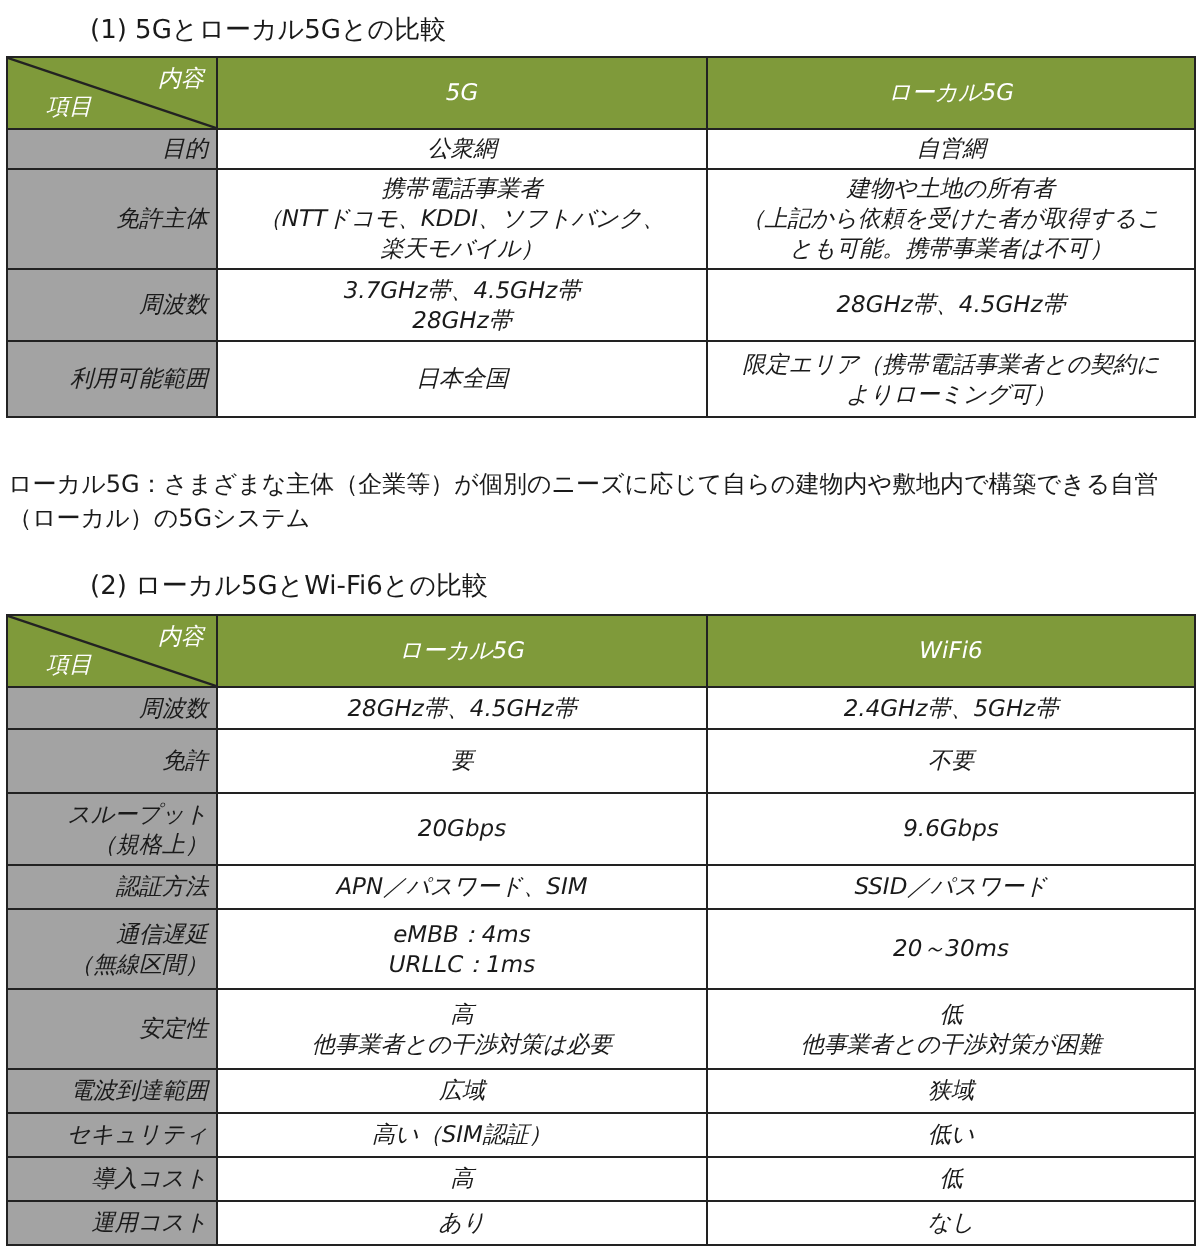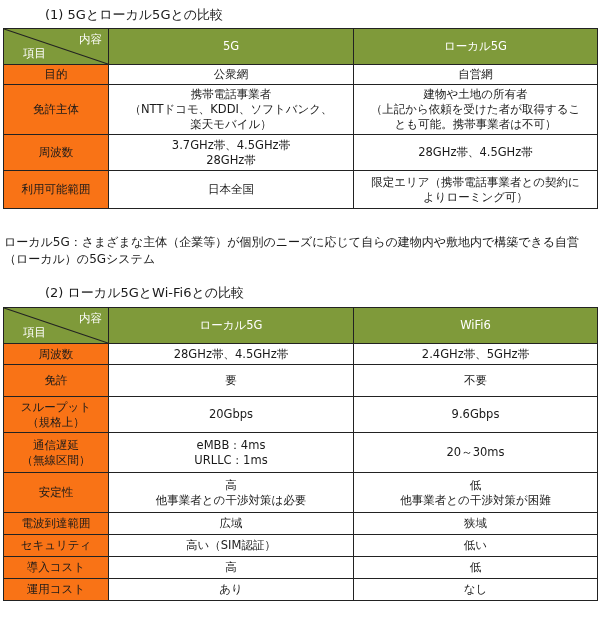--- a/index.html
+++ b/index.html
@@ -1,21 +1,21 @@
 <!DOCTYPE html>
 <html><head>
 <meta charset="utf-8">
 <style>
   body { margin:0; background:#fff; width:600px; height:629px; overflow:hidden;
          font-family:"DejaVu Sans", sans-serif; color:#1a1a1a; font-size:11.5px; }
   .sec-title { position:absolute; left:5px; font-size:13px;margin-left:40px; }
-  table { position:absolute; left:3px; width:594px; border-collapse:collapse; table-layout:fixed; }
+  table { position:absolute; left:3px; width:594px; border-collapse:collapse; table-layout:fixed;font-style:italic; }
   td, th { border:1.5px solid #222; padding:0 4px; line-height:15px; }
   th { background:#7f9a3a; color:#fff; font-weight:normal; text-align:center; }
-  td.k { background:#f97316; text-align:center; }
+  td.k { background:#a3a3a3; text-align:right; }
   td.v { text-align:center; }
   th.corner { position:relative; padding:0; }
   th.corner svg { position:absolute; left:0; top:0; width:100%; height:100%; }
   th.corner .tr { position:absolute; right:6px; top:3px; }
   th.corner .bl { position:absolute; left:19px; bottom:3px; }
   .note { position:absolute; left:4px; top:234px; width:596px; line-height:17px; font-size:12px; }
 </style>
 </head>
 <body>
 
@@ -99,20 +99,25 @@
     <td class="k">免許</td>
     <td class="v">要</td>
     <td class="v">不要</td>
   </tr>
   <tr style="height:36px">
     <td class="k" style="white-space:pre-line">スループット
 （規格上）</td>
     <td class="v">20Gbps</td>
     <td class="v">9.6Gbps</td>
   </tr>
+  <tr style="height:22px">
+    <td class="k">認証方法</td>
+    <td class="v">APN／パスワード、SIM</td>
+    <td class="v">SSID／パスワード</td>
+  </tr>
   <tr style="height:40px">
     <td class="k" style="white-space:pre-line">通信遅延
 （無線区間）</td>
     <td class="v" style="white-space:pre-line">eMBB：4ms
 URLLC：1ms</td>
     <td class="v">20～30ms</td>
   </tr>
   <tr style="height:40px">
     <td class="k">安定性</td>
     <td class="v" style="white-space:pre-line">高

